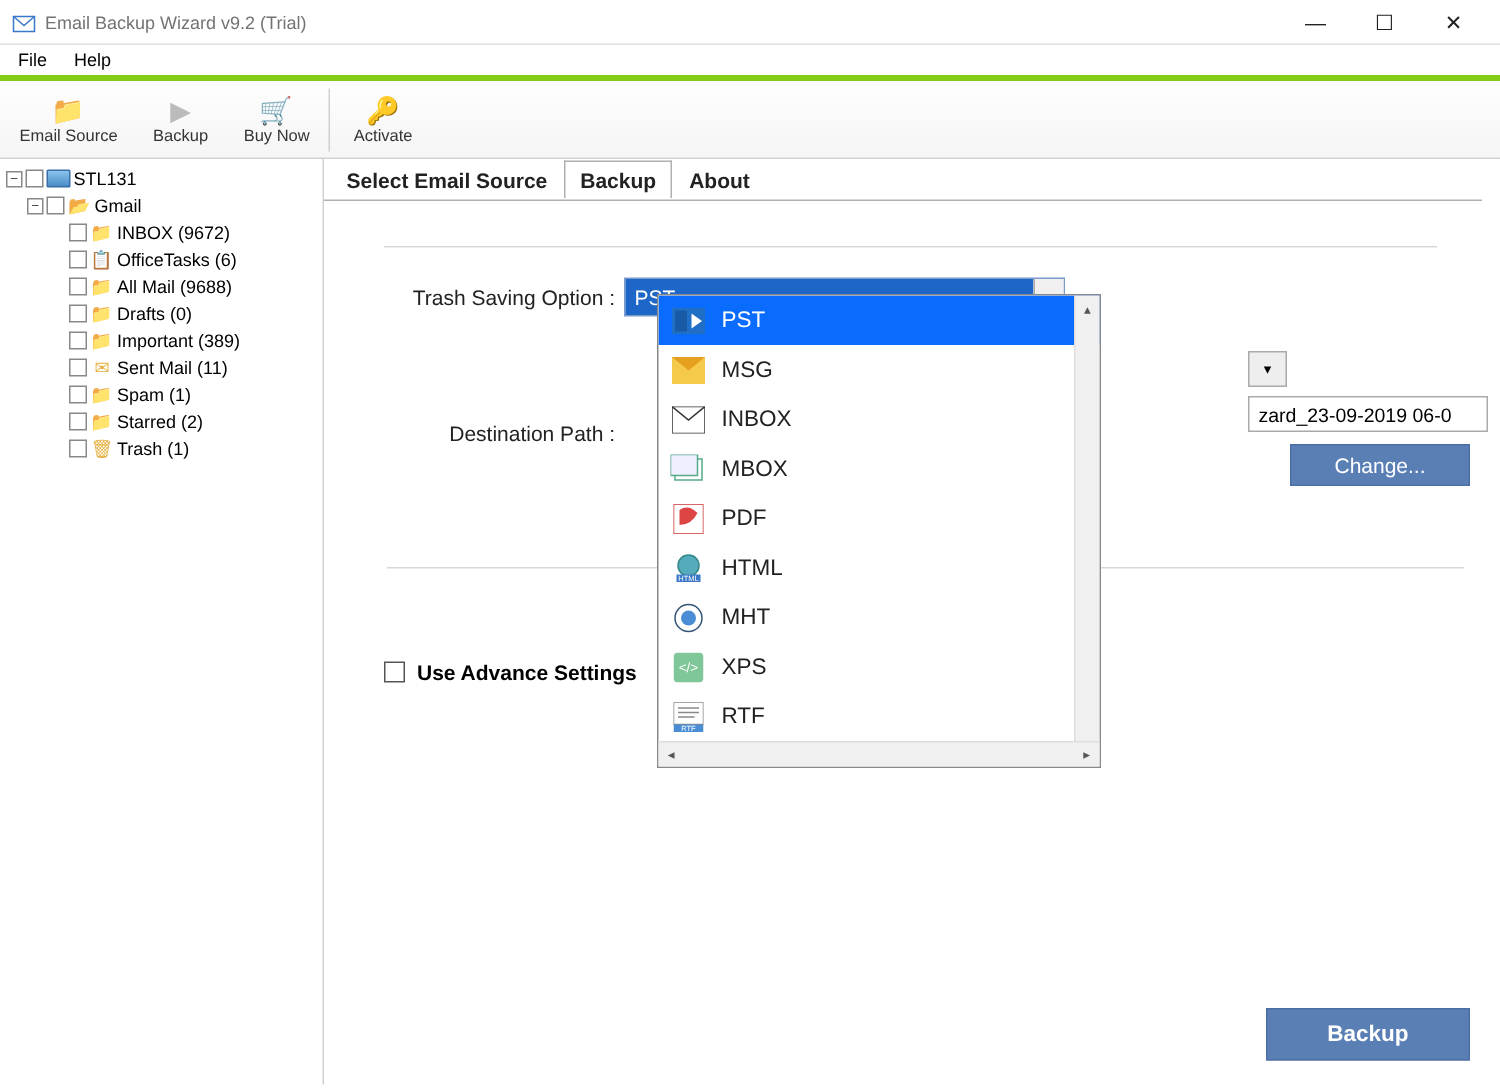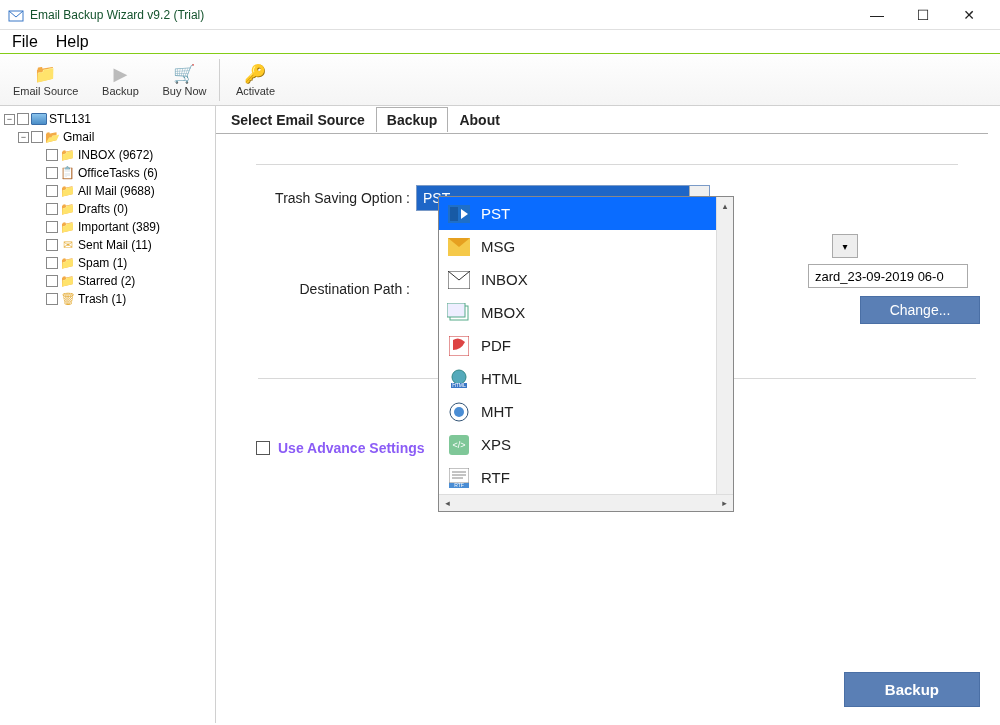--- a/index.html
+++ b/index.html
@@ -1,26 +1,26 @@
 <!DOCTYPE html>
 <html><head>
 <meta charset="utf-8">
 <style>
 * { box-sizing: border-box; margin: 0; padding: 0; font-family: 'Segoe UI', Tahoma, sans-serif; }
 body { background: #fff; width: 1000px; height: 725px; overflow: hidden; position: relative; }
 
 
 .titlebar { height: 30px; background: #fff; display: flex; align-items: center; padding: 0 8px; border-bottom: 1px solid #e0e0e0; }
 .titlebar .app-icon { width: 16px; height: 16px; margin-right: 6px; }
-.titlebar .title { font-size: 12px; color: #14532d; flex: 1; }
+.titlebar .title { font-size: 12px; color: #737373; flex: 1; }
 .titlebar .win-controls { display: flex; gap: 0; }
 .titlebar .win-btn { width: 46px; height: 30px; display: flex; align-items: center; justify-content: center; font-size: 14px; color: #222; cursor: default; }
 
 
-.menubar { height: 24px; display: flex; align-items: center; padding: 0 12px; gap: 18px; font-size: 16px; border-bottom: 1px solid #84cc16; }
+.menubar { height: 24px; display: flex; align-items: center; padding: 0 12px; gap: 18px; font-size: 12px; border-bottom: 4px solid #84cc16; }
 .menubar span { cursor: default; }
 
 
 .toolbar { height: 52px; display: flex; align-items: center; padding: 2px 6px; gap: 6px; border-bottom: 1px solid #d0d0d0; background: linear-gradient(#fefefe,#f5f5f5); }
 .tool-btn { display: flex; flex-direction: column; align-items: center; justify-content: center; min-width: 58px; height: 48px; font-size: 11px; color: #333; border: 1px solid transparent; padding: 2px 6px; }
 .tool-btn .icn { width: 24px; height: 22px; display: flex; align-items: center; justify-content: center; font-size: 18px; }
 .tool-sep { width: 1px; height: 42px; background: #d0d0d0; }
 
 
 .main { display: flex; height: calc(725px - 30px - 24px - 52px - 2px); }
@@ -42,21 +42,21 @@
 .form-row { display: flex; align-items: center; margin-bottom: 24px; }
 .form-label { width: 170px; text-align: right; font-size: 14px; color: #222; padding-right: 6px; }
 
 .combo { width: 294px; height: 26px; border: 1px solid #7a9ac7; display: flex; align-items: center; background: #fff; position: relative; }
 .combo-text { flex: 1; padding: 0 6px; font-size: 14px; background: #1e66c7; color: #fff; height: 100%; display: flex; align-items: center; }
 .combo-arrow { width: 20px; height: 100%; display: flex; align-items: center; justify-content: center; border-left: 1px solid #aaa; background: #f0f0f0; font-size: 10px; }
 .dest-field { width: 160px; height: 24px; border: 1px solid #aaa; padding: 0 6px; font-size: 13px; display: flex; align-items: center; overflow: hidden; white-space: nowrap; margin-left: 300px; }
 .btn { background: #5a7fb5; border: 1px solid #4a6fa5; color: #ffffff; font-size: 14px; padding: 5px 24px; margin-left: 6px; }
 .big-backup { position: absolute; right: 20px; bottom: 16px; padding: 8px 40px; font-size: 15px; font-weight: bold; }
 
-.adv-row { display: flex; align-items: center; margin-top: 50px; color: #8b5cf6; font-size: 14px; font-weight: bold; }
+.adv-row { display: flex; align-items: center; margin-top: 50px; color: #000000; font-size: 14px; font-weight: bold; }
 .adv-row .chk { width: 14px; height: 14px; border: 1px solid #555; margin-right: 8px; background: #fff; }
 
 
 .dropdown { position: absolute; left: 438px; top: 196px; width: 296px; background: #fff; border: 1px solid #888; z-index: 10; }
 .dd-list { max-height: 330px; overflow: hidden; position: relative; }
 .dd-item { display: flex; align-items: center; height: 33px; padding: 0 8px; gap: 10px; font-size: 15px; color: #222; }
 .dd-item.sel { background: #0a6cff; color: #fff; }
 .dd-icn { width: 24px; height: 20px; display: flex; align-items: center; justify-content: center; }
 .dd-scroll-v { position: absolute; right: 0; top: 0; width: 17px; height: 330px; background: #f0f0f0; border-left: 1px solid #ddd; }
 .dd-scroll-v .thumb-arrow { height: 17px; display:flex; align-items:center; justify-content:center; font-size:9px; color:#555; }
@@ -201,21 +201,21 @@
       </div>
 
       <div class="adv-row" style="position:absolute; left:40px; top:256px">
         <span class="chk"></span>
         <span>Use Advance Settings</span>
       </div>
 
       <div class="row-line2"></div>
     </div>
 
-    <div style="position:absolute; right:32px; top:158px; display:flex; align-items:center">
+    <div style="position:absolute; right:8px; top:158px; display:flex; align-items:center">
       <div class="dest-field" style="margin-left:0">zard_23-09-2019 06-0</div>
     </div>
     <button class="btn" style="position:absolute; right:20px; top:190px; width:120px">Change...</button>
 
     <div style="position:absolute; right:142px; top:128px; width:26px; height:24px; border:1px solid #aaa; background:#eee; display:flex;align-items:center;justify-content:center;font-size:10px">▾</div>
 
     <button class="btn big-backup">Backup</button>
   </div>
 </div>
 

